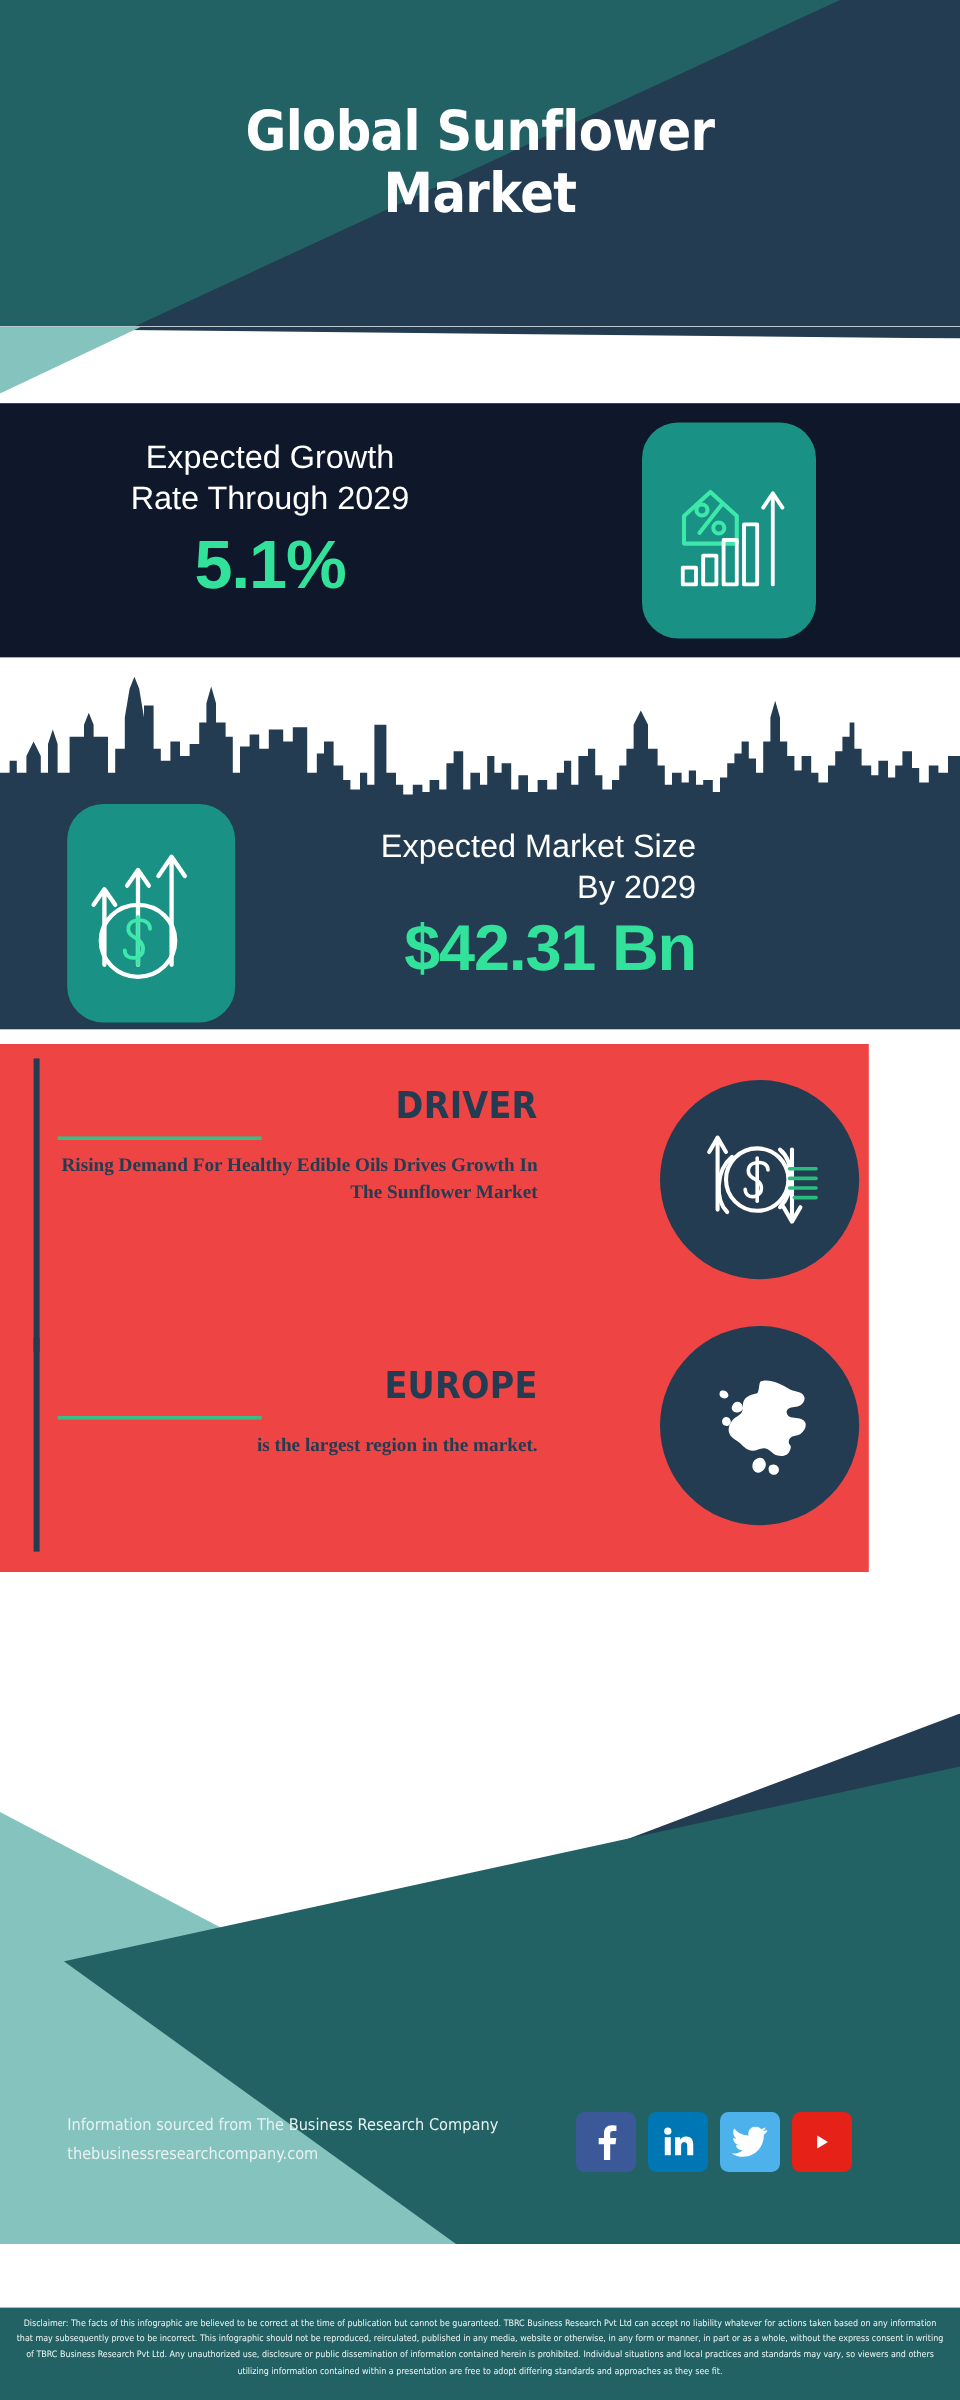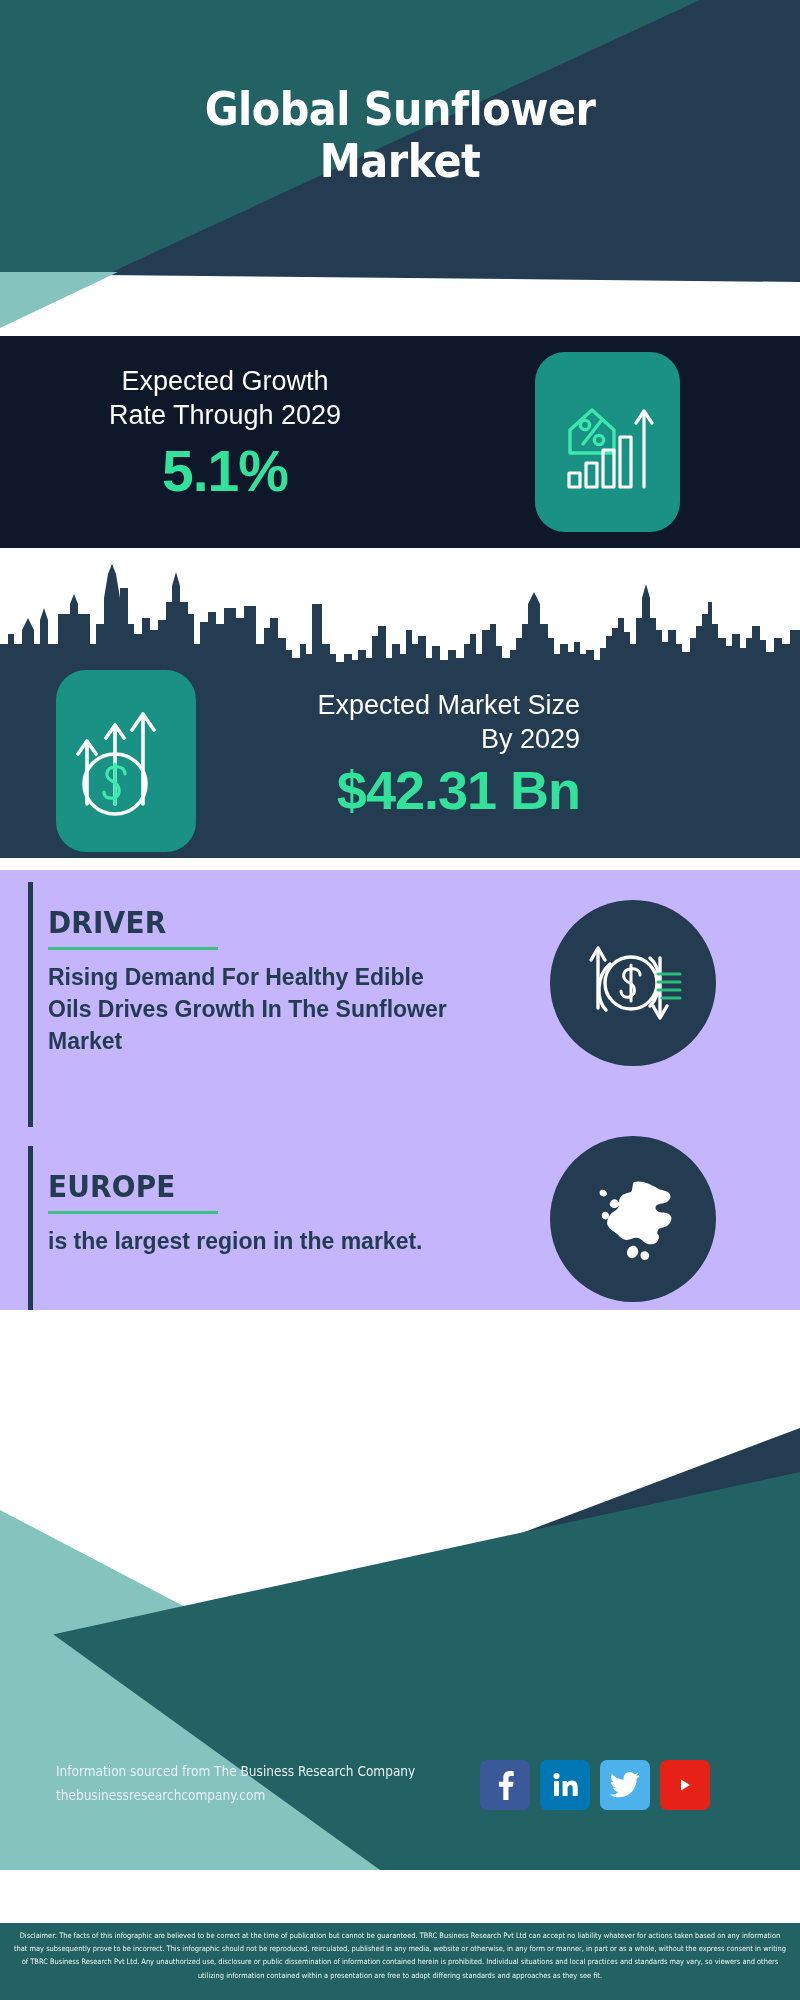--- a/index.html
+++ b/index.html
@@ -87,34 +87,34 @@
     display:flex; align-items:center; justify-content:center;
   }
   .ms-text { position:absolute; left:235px; top:28px; width:345px; text-align:right; color:#fff; }
   .ms-label { font-size:27px; line-height:1.26; font-weight:400; }
   .ms-value {
     color:#32e29b; font-size:54px; font-weight:bold; line-height:1.05;
     margin-top:6px; letter-spacing:-1px;
   }
 
   
-  .insights { position:absolute; top:870px; left:0; width:800px; height:440px; background:#c4b5fd; }
+  .insights { position:absolute; top:870px; left:0; width:724px; height:440px; background:#ef4444;text-align:right; }
   .insight { position:absolute; left:0; width:800px; }
   .insight-bar {
     position:absolute; left:28px; top:0; width:5px; background:#233c51;
   }
   .insight-body { position:absolute; left:48px; top:0; width:400px; }
   .insight-title {
     color:#233c51; font-size:31px; font-weight:bold; letter-spacing:0.2px;
     font-family:"DejaVu Sans Condensed","Liberation Sans", sans-serif;
   }
   .insight-rule { width:170px; height:3px; background:#3bbd86; margin:7px 0 11px 0; }
   .insight-desc {
-    color:#233c51; font-size:23px; font-weight:bold; line-height:1.40;
-    font-family:Liberation Sans, sans-serif;
+    color:#233c51; font-size:16px; font-weight:bold; line-height:1.40;
+    font-family:Liberation Serif, serif;
   }
   .insight-icon {
     position:absolute; width:166px; height:166px; border-radius:50%;
     background:#233c51; display:flex; align-items:center; justify-content:center;
   }
 
   
   .bottom-deco {
     position:absolute; top:1310px; left:0; width:800px; height:560px;
     background:#ffffff; overflow:hidden;
@@ -263,21 +263,21 @@
           <g stroke="#2bbd7e" stroke-width="3" stroke-linecap="round">
             <line x1="84" y1="50" x2="106" y2="50"></line>
             <line x1="84" y1="58" x2="106" y2="58"></line>
             <line x1="84" y1="66" x2="106" y2="66"></line>
             <line x1="88" y1="74" x2="106" y2="74"></line>
           </g>
         </svg>
       </div>
     </div>
 
-    <div class="insight" style="top:276px; height:178px;">
+    <div class="insight" style="top:245px; height:178px;">
       <div class="insight-bar" style="height:178px;"></div>
       <div class="insight-body" style="top:22px;">
         <div class="insight-title">EUROPE</div>
         <div class="insight-rule"></div>
         <div class="insight-desc">is the largest region in the market.</div>
       </div>
       <div class="insight-icon" style="left:550px; top:-10px;">
         <svg width="118" height="118" viewBox="0 0 118 118">
           <g fill="#ffffff">
             <path d="M60 22 C68 20 76 24 83 28 C88 31 92 30 95 33 C98 36 96 40 93 42 C90 44 86 43 83 45 C80 47 82 51 85 52 C89 53 93 52 96 55 C99 58 97 63 93 66 C90 68 86 67 84 70 C82 73 85 76 84 80 C83 84 78 85 74 84 C70 83 68 79 64 78 C60 77 57 80 53 80 C49 80 46 77 43 74 C40 71 36 70 34 66 C32 62 34 58 36 55 C38 52 42 51 44 48 C46 45 44 41 46 38 C48 34 53 33 57 32 C59 30 58 24 60 22 Z"></path>

